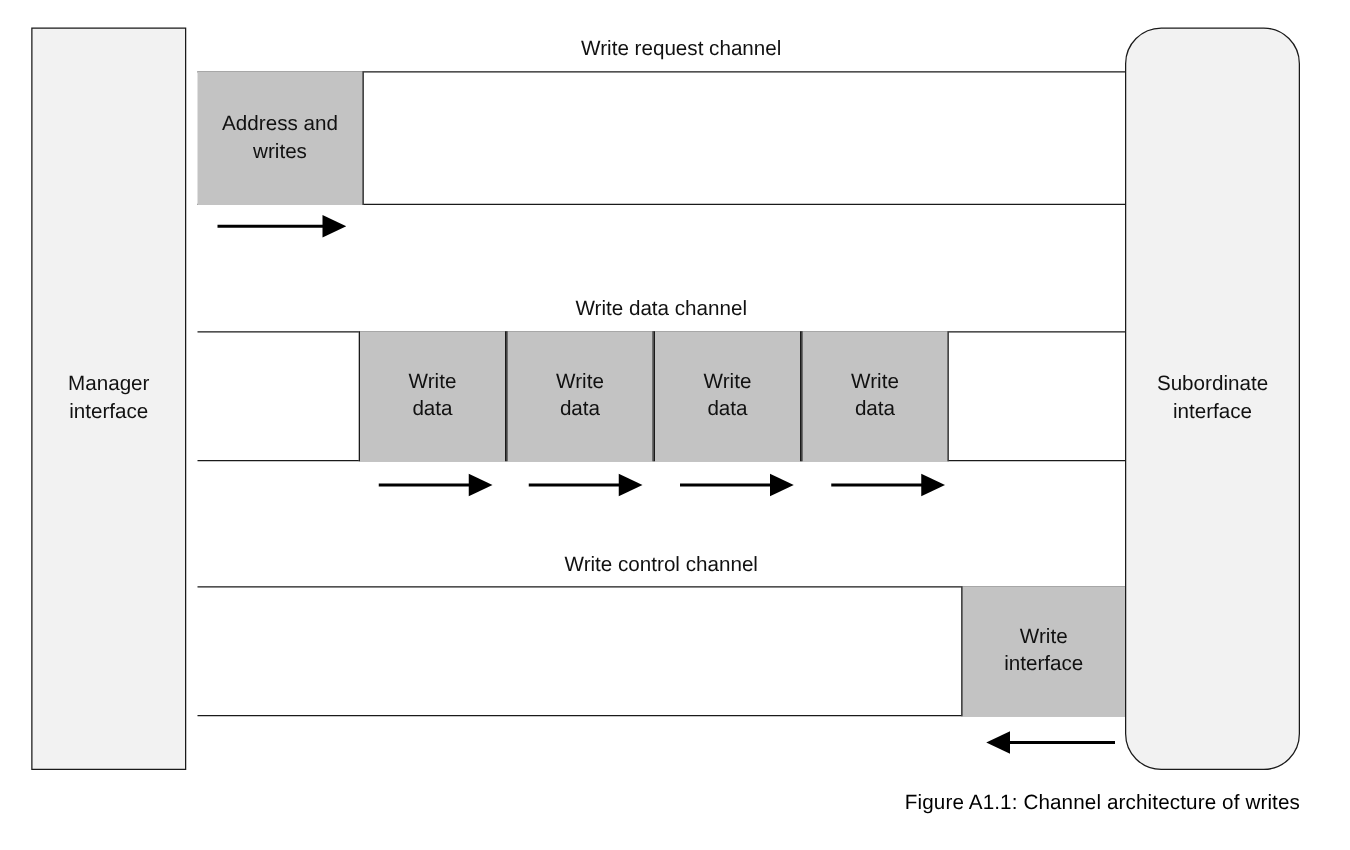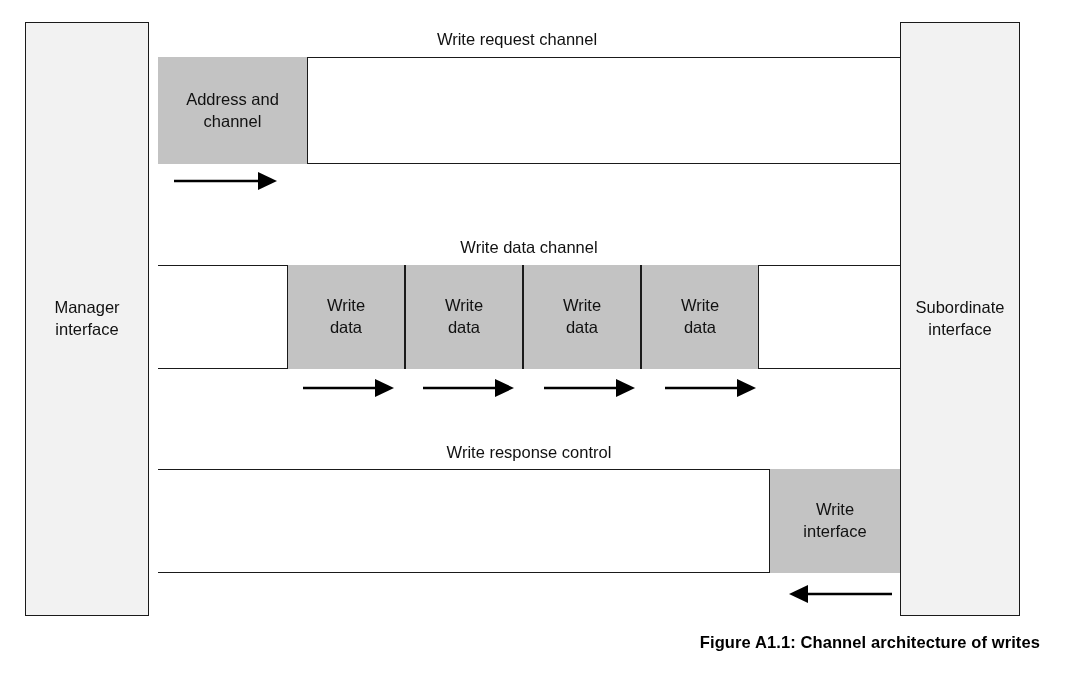--- a/index.html
+++ b/index.html
@@ -27,21 +27,21 @@
     box-sizing: border-box;
     display: flex;
     align-items: center;
     justify-content: center;
     text-align: center;
     font-size: 16.5px;
     line-height: 1.32;
     color: #111111;
   }
   #manager-interface { left: 25px; top: 22px; width: 124px; height: 594px; }
-  #subordinate-interface { left: 900px; top: 22px; width: 120px; height: 594px; }
+  #subordinate-interface { left: 900px; top: 22px; width: 140px; height: 594px; border-radius: 29px; }
 
   .band {
     position: absolute;
     border-top: 1.8px solid #1a1a1a;
     border-bottom: 1.8px solid #1a1a1a;
     box-sizing: border-box;
     background: #ffffff;
   }
   #band-request  { left: 158px; top: 57px;  width: 742px; height: 107px; }
   #band-data     { left: 158px; top: 265px; width: 742px; height: 104px; }
@@ -55,51 +55,51 @@
     box-sizing: border-box;
     display: flex;
     align-items: center;
     justify-content: center;
     text-align: center;
     font-size: 16.5px;
     line-height: 1.32;
     color: #111111;
   }
 
-  #addr-ctrl { left: 158px; top: 57px; width: 150px; height: 107px; border-left: none; }
+  #addr-ctrl { left: 158px; top: 57px; width: 133px; height: 107px; border-left: none; }
 
   .wd-cell { top: 265px; width: 118px; height: 104px; }
   #wd-0 { left: 287px; }
   #wd-1 { left: 405px; }
   #wd-2 { left: 523px; }
   #wd-3 { left: 641px; }
 
   #wresp { left: 769px; top: 469px; width: 131px; height: 104px; border-right: none; }
 
   .chan-label {
     position: absolute;
     text-align: center;
     font-size: 16.5px;
     color: #111111;
     white-space: nowrap;
   }
-  #label-request  { left: 146px; top: 30px;  width: 742px; }
+  #label-request  { left: 174px; top: 30px;  width: 742px; }
   #label-data     { left: 158px; top: 238px; width: 742px; }
   #label-response { left: 158px; top: 443px; width: 742px; }
 
   .arrow { position: absolute; }
 
   .figcaption {
     position: absolute;
     left: 0;
     top: 633px;
     width: 1040px;
     text-align: right;
     font-size: 16.5px;
-    font-weight: bold;
+    font-weight: normal;
     color: #000000;
     letter-spacing: 0.1px;
   }
 </style>
 </head>
 <body>
 
 <div id="figure">
 
   <div class="iface" id="manager-interface">
@@ -114,21 +114,21 @@
       <span>Subordinate</span><br>
       <span>interface</span>
     </span>
   </div>
 
   <div class="chan-label" id="label-request">Write request channel</div>
   <div class="band" id="band-request"></div>
   <div class="payload" id="addr-ctrl">
     <span>
       <span>Address and</span><br>
-      <span>channel</span>
+      <span>writes</span>
     </span>
   </div>
 
   <svg class="arrow" style="left:168px; top:168px;" width="116" height="26">
     <line x1="6" y1="13" x2="92" y2="13" stroke="#000000" stroke-width="2.4"></line>
     <polygon points="90,4 109,13 90,22" fill="#000000"></polygon>
   </svg>
 
   <div class="chan-label" id="label-data">Write data channel</div>
   <div class="band" id="band-data"></div>
@@ -168,21 +168,21 @@
   </svg>
   <svg class="arrow" style="left:540px; top:375px;" width="100" height="26">
     <line x1="4" y1="13" x2="78" y2="13" stroke="#000000" stroke-width="2.4"></line>
     <polygon points="76,4 95,13 76,22" fill="#000000"></polygon>
   </svg>
   <svg class="arrow" style="left:661px; top:375px;" width="100" height="26">
     <line x1="4" y1="13" x2="78" y2="13" stroke="#000000" stroke-width="2.4"></line>
     <polygon points="76,4 95,13 76,22" fill="#000000"></polygon>
   </svg>
 
-  <div class="chan-label" id="label-response">Write response control</div>
+  <div class="chan-label" id="label-response">Write control channel</div>
   <div class="band" id="band-response"></div>
   <div class="payload" id="wresp">
     <span>
       <span>Write</span><br>
       <span>interface</span>
     </span>
   </div>
 
   <svg class="arrow" style="left:782px; top:581px;" width="116" height="26">
     <line x1="24" y1="13" x2="110" y2="13" stroke="#000000" stroke-width="2.4"></line>

